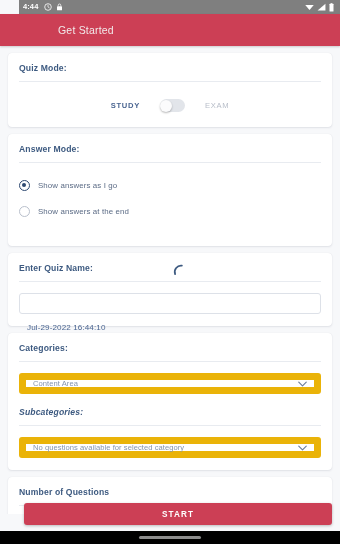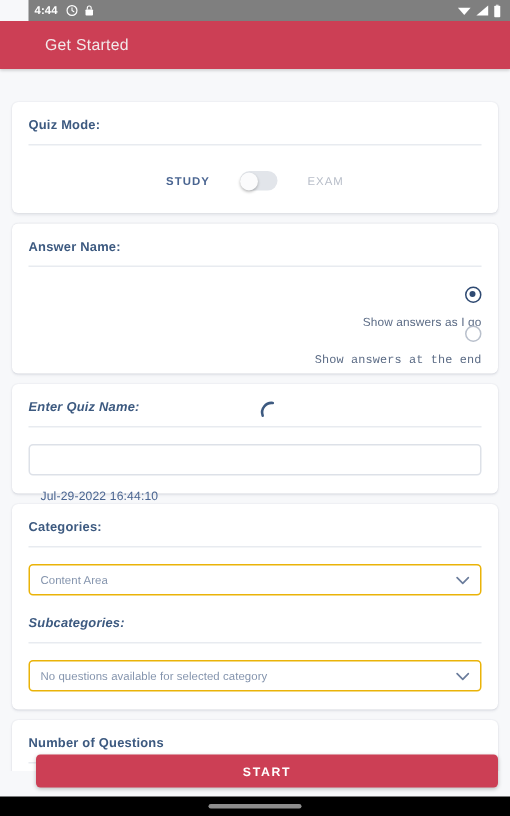--- a/index.html
+++ b/index.html
@@ -40,38 +40,39 @@
 
   
   .appbar {
     height: 32px;
     background: #cc3f55;
     display: flex;
     align-items: center;
     box-shadow: 0 1px 2px rgba(0,0,0,0.18);
     position: relative;
     z-index: 5;
+    padding-left: 28px;
   }
   .appbar-title {
     color: #f2e9ea;
     font-size: 10.5px;
     margin-left: 30px;
     letter-spacing: 0.2px;
   }
 
   
   .content {
     position: absolute;
     top: 46px;
     left: 0;
     right: 0;
     bottom: 30px;
     background: #f7f8fa;
     overflow: hidden;
-    padding: 15px 0 2px 0;
+    padding: 0 0 2px 0;
   }
 
   .card {
     background: #ffffff;
     margin: 7px 8px;
     border-radius: 4px;
     box-shadow: 0 1px 2px rgba(40,50,80,0.10), 0 0 1px rgba(40,50,80,0.10);
     padding: 10px 11px 12px 11px;
   }
   .card-label {
@@ -123,27 +124,26 @@
     height: 12px;
     border-radius: 50%;
     background: #fbfbfc;
     box-shadow: 0 1px 2px rgba(0,0,0,0.28);
   }
 
   
   .radio-group { margin-top: 13px; }
   .radio-row {
     display: flex;
-    align-items: flex-end;
+    align-items: center;
     gap: 8px;
     height: 18px;
     margin-bottom: 8px;
-    flex-direction: column;
-  }
-  .radio-row:last-child { margin-bottom: 2px; font-family: Liberation Mono, monospace; }
+  }
+  .radio-row:last-child { margin-bottom: 14px; }
   .radio {
     width: 11px; height: 11px;
     border-radius: 50%;
     border: 1.4px solid #b9c0cc;
     flex: 0 0 auto;
     position: relative;
     background: #fff;
   }
   .radio.checked { border-color: #2f4a72; }
   .radio.checked::after {
@@ -154,21 +154,21 @@
     border-radius: 50%;
     background: #2f4a72;
   }
   .radio-label {
     font-size: 7.9px;
     color: #5b6b85;
     letter-spacing: 0.1px;
   }
 
   
-  .quizname-head { position: relative; font-style: italic; }
+  .quizname-head { position: relative; }
   .spinner {
     position: absolute;
     top: -2px;
     left: 152px;
     width: 18px; height: 18px;
   }
   .text-input {
     margin-top: 11px;
     height: 21px;
     border: 1px solid #dde1e8;
@@ -182,21 +182,21 @@
     font-size: 8.1px;
     color: #4a6591;
     letter-spacing: 0.1px;
     margin-top: 48px;
   }
 
   
   .select {
     margin-top: 11px;
     height: 21px;
-    border: 1px solid #eab308;
+    border: 7px solid #eab308;
     border-radius: 3px;
     display: flex;
     align-items: center;
     padding: 0 7px;
     background: #fff;
     position: relative;
   }
   .select span.sel-text {
     font-size: 7.6px;
     color: #8494ad;
@@ -303,21 +303,21 @@
       <div class="toggle-row">
         <span class="toggle-text-on">STUDY</span>
         <div class="switch">
           <div class="knob"></div>
         </div>
         <span class="toggle-text-off">EXAM</span>
       </div>
     </div>
 
     <div class="card">
-      <div class="card-label">Answer Name:</div>
+      <div class="card-label">Answer Mode:</div>
       <div class="divider"></div>
       <div class="radio-group">
         <div class="radio-row">
           <div class="radio checked"></div>
           <span class="radio-label">Show answers as I go</span>
         </div>
         <div class="radio-row">
           <div class="radio"></div>
           <span class="radio-label">Show answers at the end</span>
         </div>

